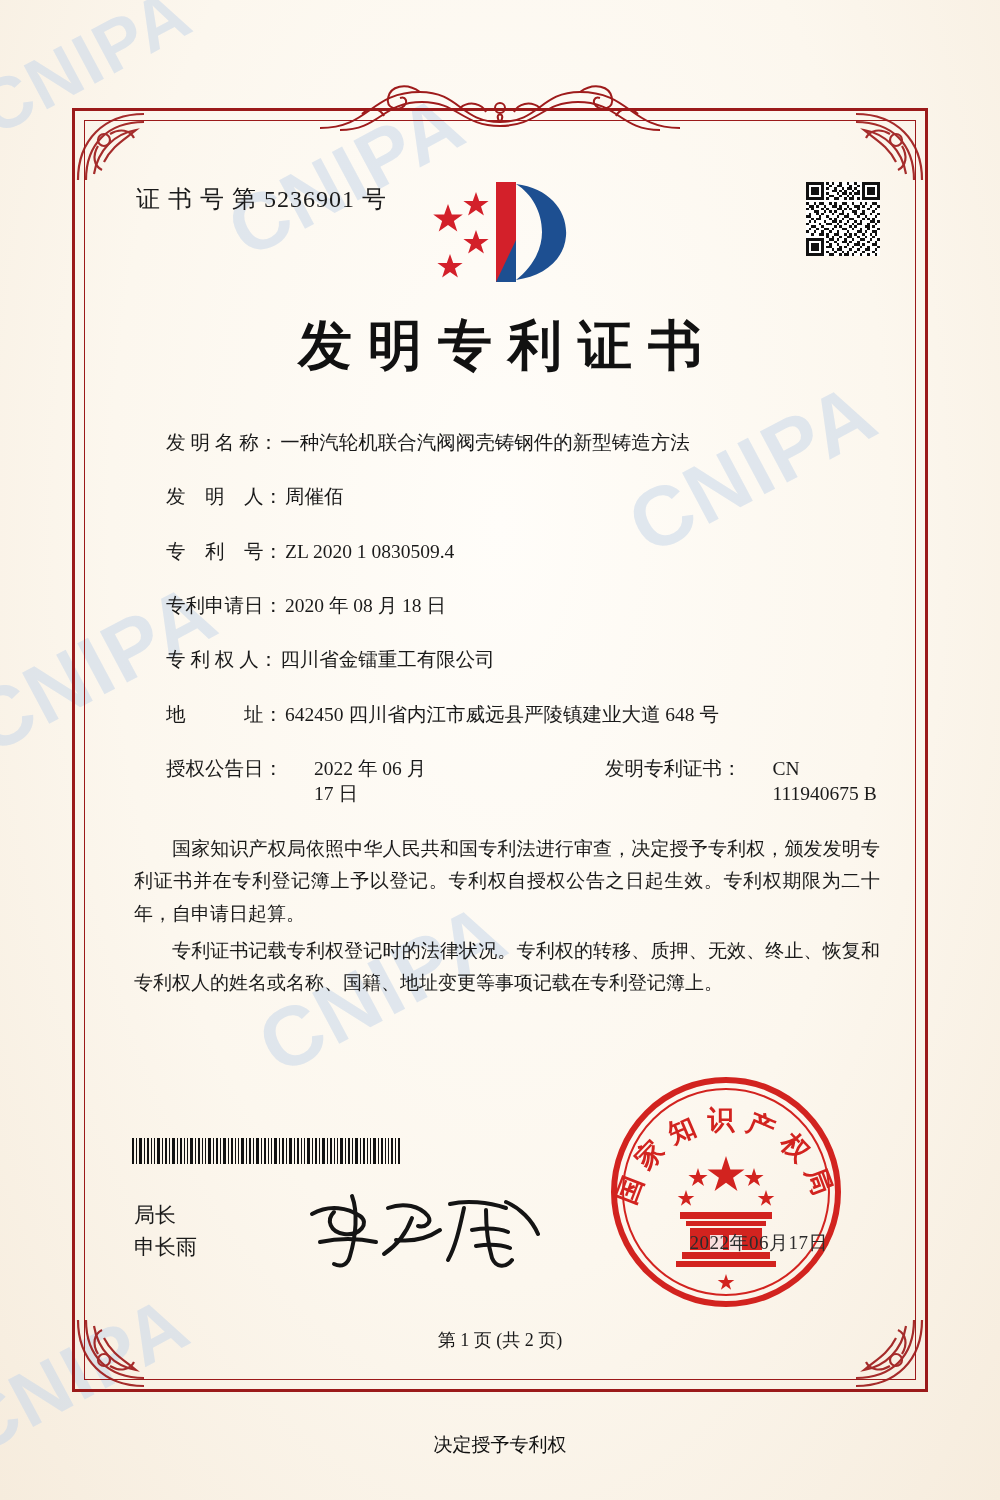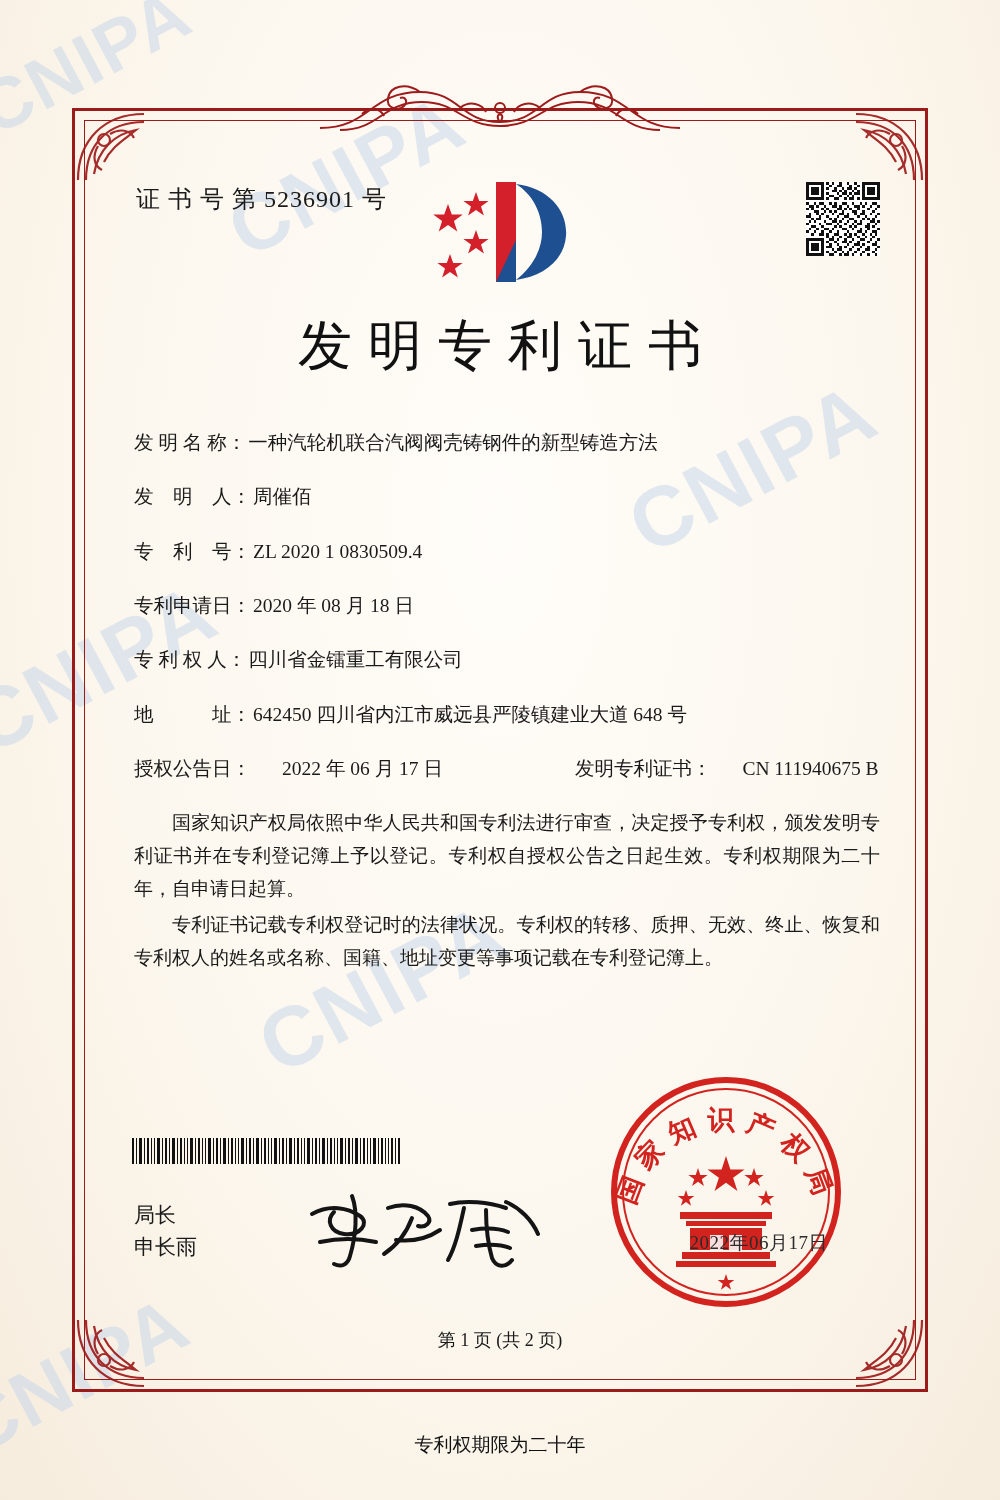--- a/index.html
+++ b/index.html
@@ -93,41 +93,42 @@
     left: 50%; top: 28px;
     transform: translateX(-50%);
     width: 140px; height: 110px;
   }
 
   .main-title {
     position: absolute;
     left: 0; right: 0; top: 160px;
     text-align: center;
     font-size: 54px;
-    font-weight: normal;
+    font-weight: bold;
     letter-spacing: 16px;
     text-indent: 16px;
     color: #111;
     font-family: "DejaVu Serif", "Liberation Serif", serif;
   }
 
   .fields {
     position: absolute;
     left: 24px; right: 10px; top: 280px;
   }
   .field-row {
     display: flex;
     align-items: baseline;
     font-size: 19.5px;
     margin-bottom: 29px;
     line-height: 1.3;
   }
   .f-label {
     white-space: pre;
     flex: 0 0 auto;
+    margin-left: 32px;
   }
   .f-value {
     margin-left: 2px;
   }
   .field-row.split { margin-bottom: 26px; gap: 29px; }
   .split-gap { width: 74px; flex: 0 0 auto; }
 
   .para {
     font-size: 19px;
     line-height: 1.72;
@@ -678,14 +679,14 @@
         </g>
 
         <polygon points="120,202 122,208 128.3,208 123.2,211.7 125.1,217.7 120,214 114.9,217.7 116.8,211.7 111.7,208 118,208" fill="#d2231f"></polygon>
       </svg>
     </div>
     <div class="seal-date">2022年06月17日</div>
 
     <div class="page-no">第 1 页 (共 2 页)</div>
   </div>
 
-  <div class="footer-note">专利权期限为二十年</div>
+  <div class="footer-note">决定授予专利权</div>
 </div>
 
 </body></html>

